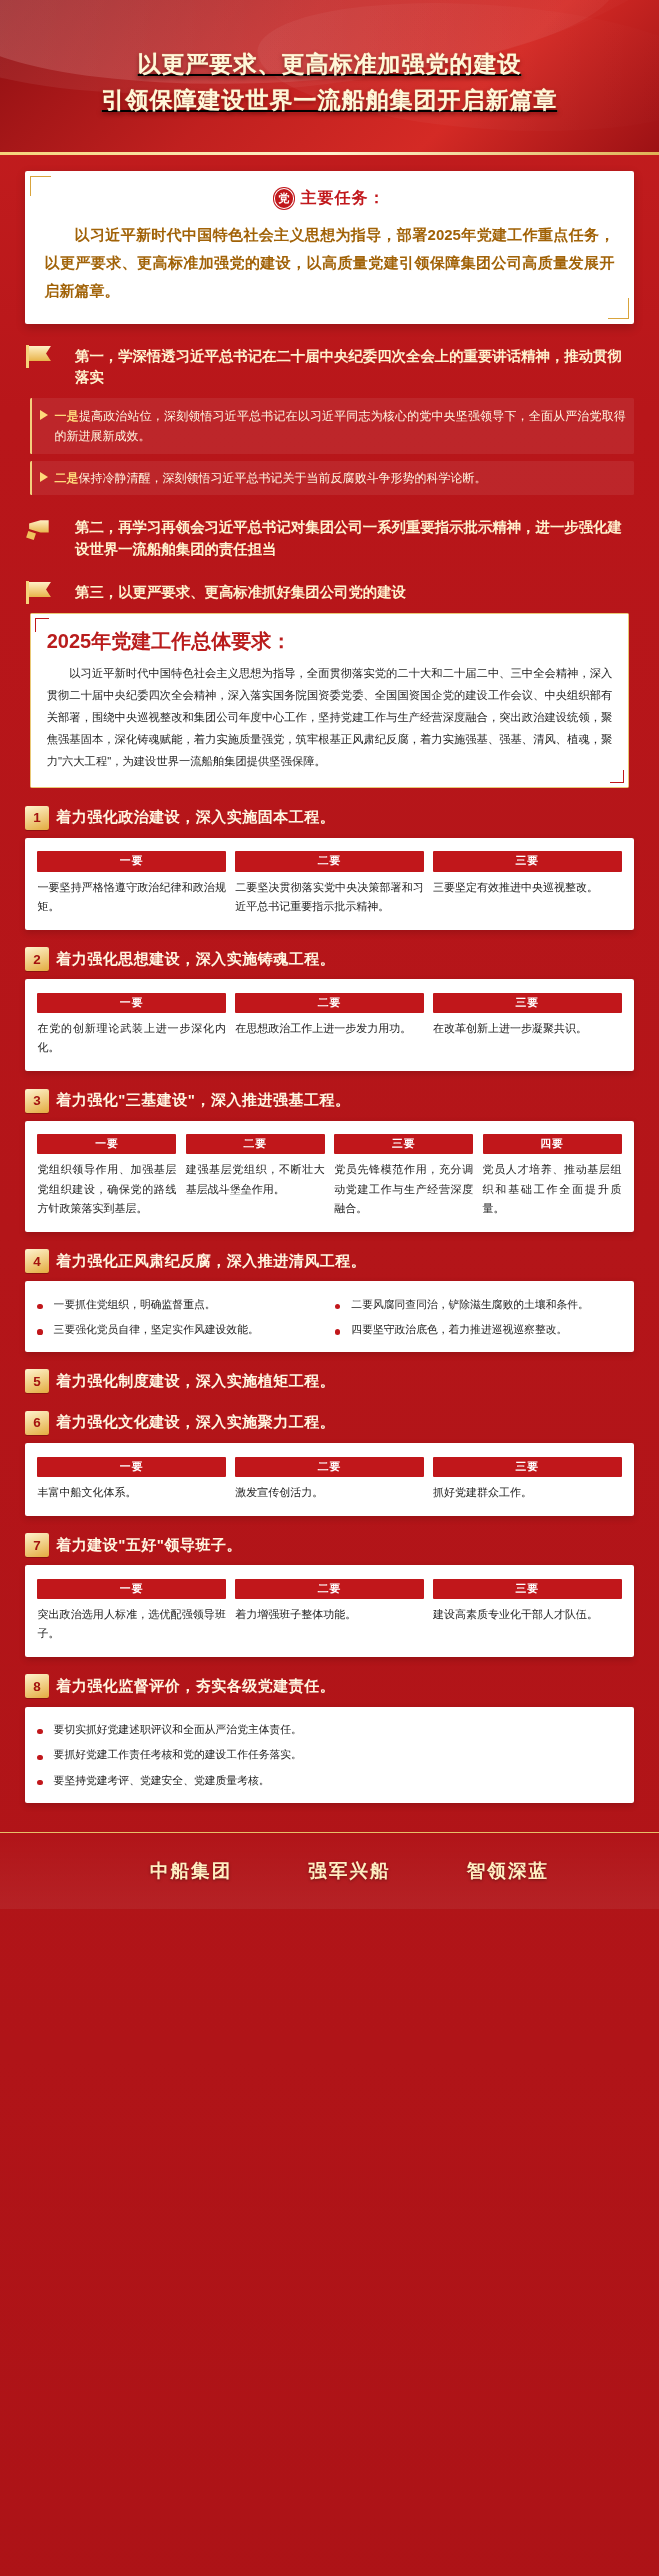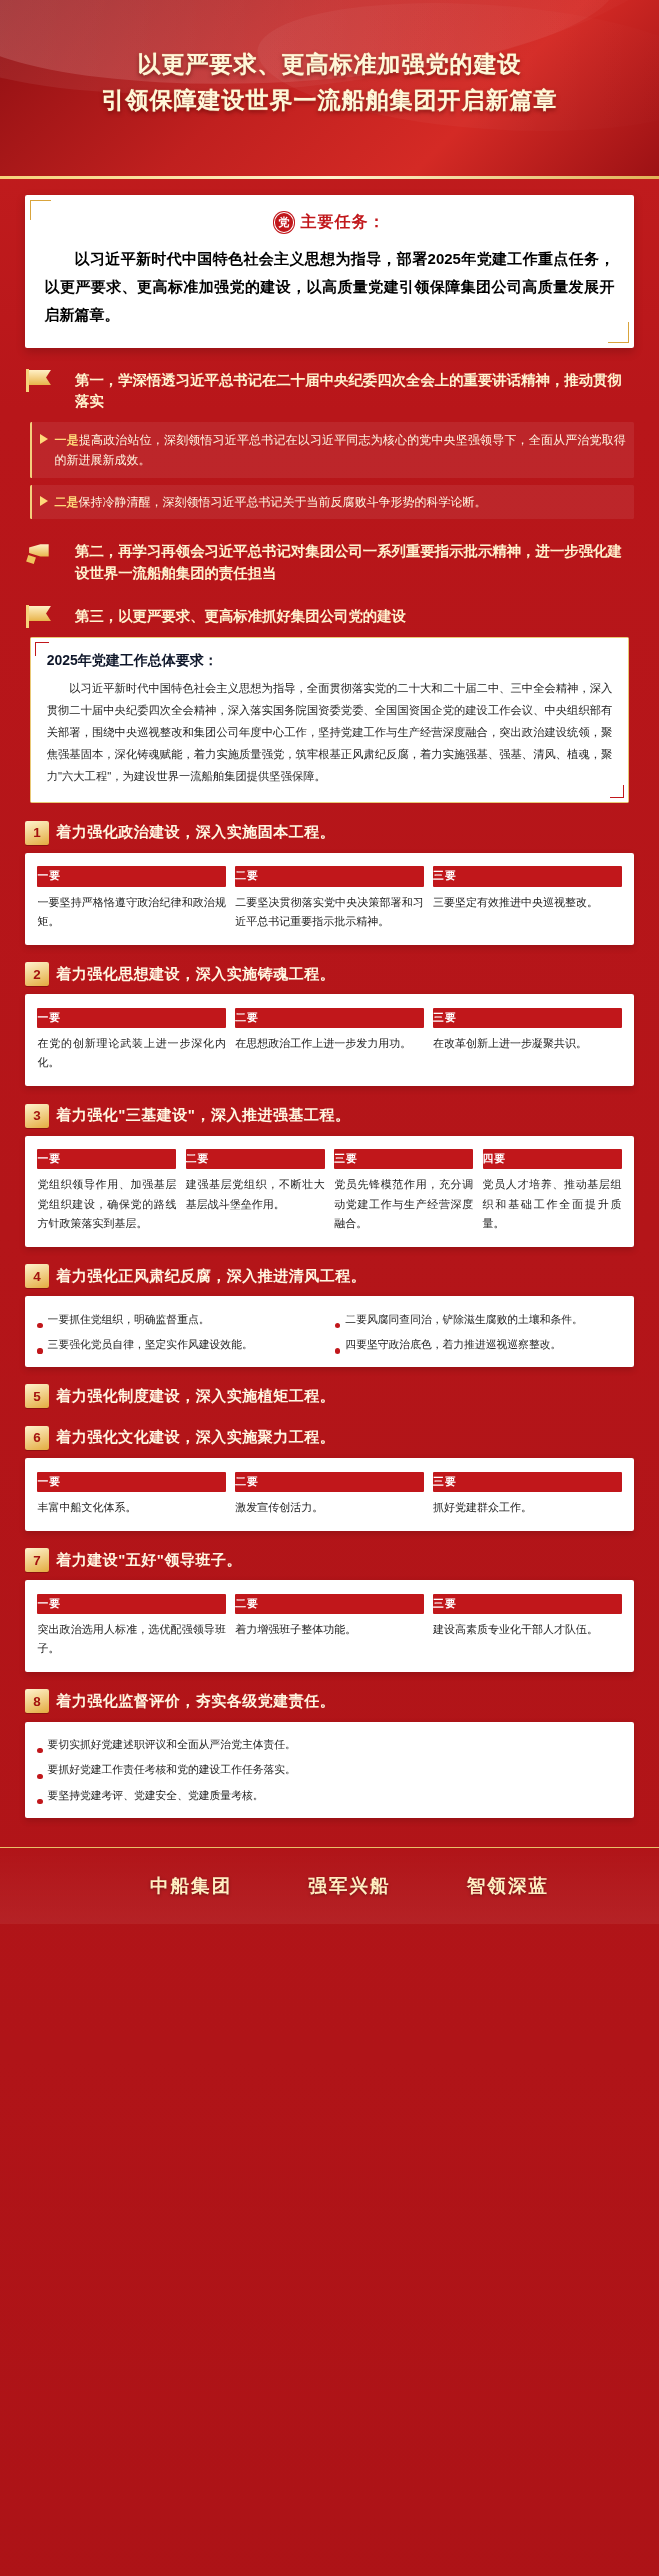--- a/index.html
+++ b/index.html
@@ -12,23 +12,24 @@
   .page {
     width: 659px;
     min-height: 3422px;
     background: linear-gradient(180deg, #c51f1f 0%, #b8161a 12%, #b01418 60%, #a81115 100%);
     position: relative;
     overflow: hidden;
   }
   
   .header {
     position: relative;
-    height: 179px;
+    height: 155px;
     background: linear-gradient(135deg, #8e0f12 0%, #c0201f 40%, #d42a25 70%, #9c1114 100%);
     overflow: hidden;
+    text-decoration: underline;
   }
   .header .ribbon {
     position: absolute;
     border-radius: 50%;
     opacity: .55;
   }
   .rb1 { width: 773px; height: 216px; left: -93px; top: -129px; background: linear-gradient(90deg,#ffffff22,#ffffff05); transform: rotate(-6deg); }
   .rb2 { width: 670px; height: 170px; left: -52px; top: -88px; background: linear-gradient(90deg,#ffd9d955,#ffffff10); transform: rotate(-3deg); }
   .rb3 { width: 464px; height: 124px; right: -62px; top: 5.2px; background: linear-gradient(90deg,#ffffff18,#ffffff00); transform: rotate(4deg); }
   .header .goldline {
@@ -76,21 +77,21 @@
   .seal-icon {
     width: 20.6px; height: 20.6px; border-radius: 50%;
     background: #c1171b; color:#fff; display:flex; align-items:center; justify-content:center;
     font-size: 11.3px; font-weight: bold;
     box-shadow: inset 0 0 0 1px #fff, 0 0 0 1px #c1171b;
   }
   .main-task-title .txt {
     color: #c1171b; font-size: 16px; font-weight: bold; letter-spacing: 1px;
   }
   .main-task-body {
-    color: #000000; font-size: 15px; line-height: 1.85; text-align: justify;
+    color: #a16207; font-size: 15px; line-height: 1.85; text-align: justify;
     text-indent: 2em; font-weight: bold;
   }
 
   
   .sec-head {
     display: flex; align-items: flex-start; gap: 21px;
     margin: 20.6px 0 9.3px 0;
   }
   .sec-head .flag {
     flex: none; width: 29px; height: 23px; position: relative;
@@ -142,21 +143,21 @@
     background: #ffffff;
     border: 1.5px solid #e9c976;
     border-radius: 1.5px;
     margin: 9.3px 5.2px 5.2px 5.2px;
     padding: 13.4px 15.5px 15.5px 15.5px;
     position: relative;
   }
   .req-card .ctl,.req-card .cbr{position:absolute;width:13.4px;height:13.4px;}
   .req-card .ctl{left:4.1px;top:4.1px;border-left:1.5px solid #c1171b;border-top:1.5px solid #c1171b;}
   .req-card .cbr{right:4.1px;bottom:4.1px;border-right:1.5px solid #c1171b;border-bottom:1.5px solid #c1171b;}
-  .req-title { color: #0f172a; font-size: 14px; font-weight: bold; margin-bottom: 7.2px; }
+  .req-title { color: #b91c1c; font-size: 20px; font-weight: bold; margin-bottom: 7.2px; }
   .req-body { color: #1f1f1f; font-size: 11.3px; line-height: 1.95; text-align: justify; text-indent: 2em; }
 
   
   .eng { margin: 17.5px 0 0 0; }
   .eng-head { display: flex; align-items: center; gap: 7.2px; margin-bottom: 8.2px; }
   .eng-num {
     flex:none; width: 24px; height: 24px;
     background: linear-gradient(160deg,#fff3cf,#e3ab3f);
     color:#a3120f; font-size: 13.4px; font-weight: bold;
     display:flex;align-items:center;justify-content:center;
@@ -167,30 +168,30 @@
   .eng-body {
     background: #ffffff;
     border-radius: 2.1px;
     padding: 13.4px 12.4px;
     display: flex; gap: 9.3px;
     box-shadow: 0 2.1px 6.2px rgba(0,0,0,.15);
   }
   .eng-body.col { flex-direction: column; gap: 7.2px; }
   .eng-col { flex: 1 1 0; }
   .col-tag {
-    display: block; text-align: left;
+    display: block; text-align: center;
     background: #c1171b; color: #fff;
     font-size: 10.8px; font-weight: bold;
     padding: 3.1px 0; border-radius: 1px; margin-bottom: 6.2px;
     letter-spacing: 1px;
   }
   .col-text { color: #222; font-size: 11px; line-height: 1.75; text-align: justify; }
 
   
-  .dot-row { display:flex; gap:5px; align-items:flex-end; }
+  .dot-row { display:flex; gap:11px; align-items:center; }
   .dot-row .dot {
     flex:none; width: 5.2px; height: 5.2px; border-radius: 50%;
     background: #c1171b; margin-top: 5.2px;
   }
   .dot-row .t { color:#222; font-size: 10.8px; line-height: 1.7; text-align: justify; }
 
   .two-grid { display:flex; gap: 11.3px; }
   .two-grid > div { flex: 1 1 0; }
 
   

